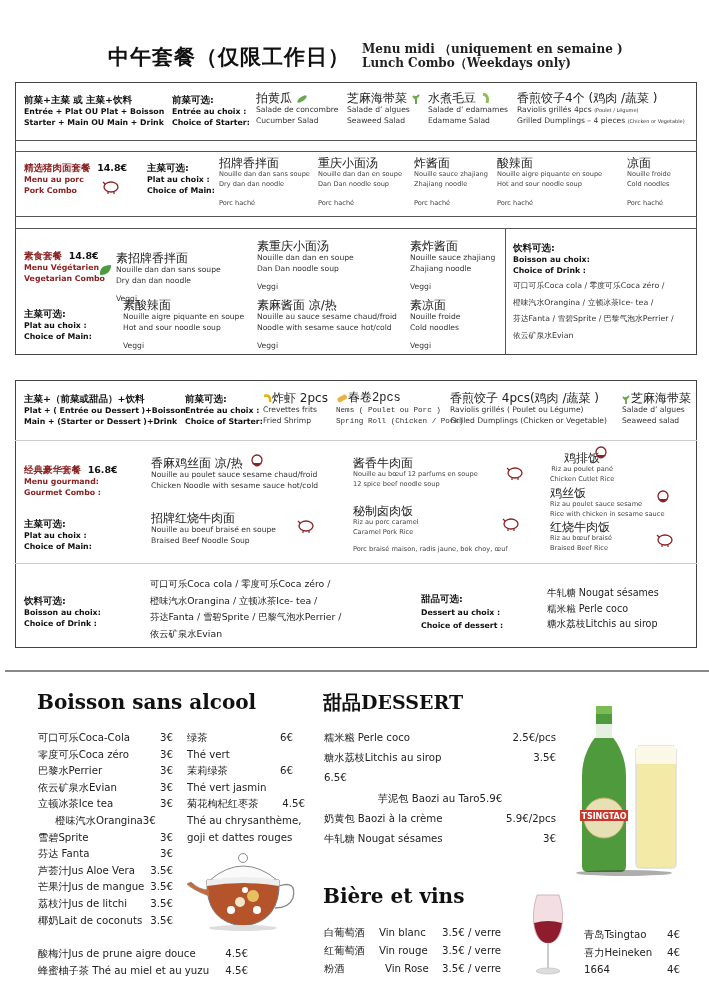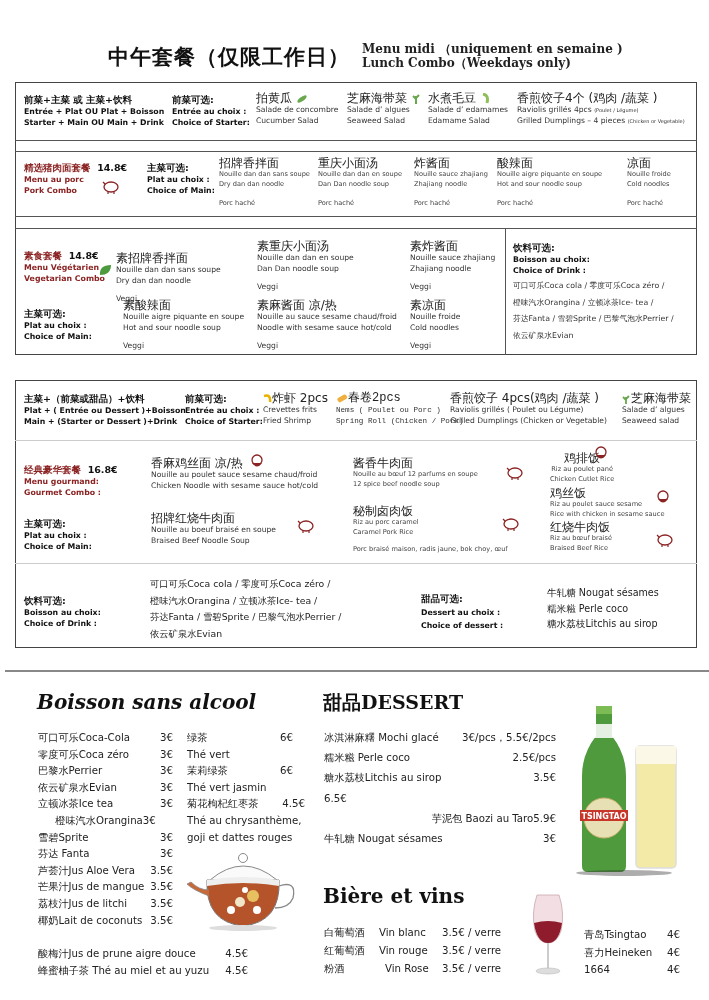--- a/index.html
+++ b/index.html
@@ -335,21 +335,21 @@
   <div class="b8" style="margin-top:2px">Choice of dessert :</div>
 </div>
 <div class="abs" style="left:547px; top:585px; font-size:9.6px; line-height:15.5px; color:#222; white-space:nowrap;">
   <div>牛轧糖 Nougat sésames</div>
   <div>糯米糍 Perle coco</div>
   <div>糖水荔枝Litchis au sirop</div>
 </div>
 
 <div class="abs sep"></div>
 
-<div class="abs sec-title" style="left:37px; top:690px; font-size:20px;font-style:italic;">Boisson sans alcool</div>
+<div class="abs sec-title" style="left:37px; top:690px; font-size:20px;">Boisson sans alcool</div>
 
 <div class="abs" style="left:38px; top:730px; width:135px;">
   <div class="m-row" style="display:flex;justify-content:space-between">
       <span>可口可乐Coca-Cola</span>
       <span>3€</span>
     </div>
   <div class="m-row" style="display:flex;justify-content:space-between">
       <span>零度可乐Coca zéro</span>
       <span>3€</span>
     </div>
@@ -436,37 +436,37 @@
     </div>
   <div class="m-row" style="display:flex;justify-content:space-between">
       <span>蜂蜜柚子茶 Thé au miel et au yuzu</span>
       <span>4.5€</span>
     </div>
 </div>
 
 <div class="abs sec-title" style="left:323px; top:690px; font-size:19px;">甜品DESSERT</div>
 <div class="abs" style="left:324px; top:728px; width:232px;">
   <div class="m-row" style="display:flex;justify-content:space-between; line-height:20.2px">
-      <span>冰淇淋麻糬 Mochi glacé</span>
-      <span>3€/pcs，5.5€/2pcs</span>
-    </div>
-  <div class="m-row" style="display:flex;justify-content:space-between; line-height:20.2px">
       <span>糯米糍 Perle coco</span>
       <span>2.5€/pcs</span>
     </div>
   <div class="m-row" style="display:flex;justify-content:space-between; line-height:20.2px">
       <span>糖水荔枝Litchis au sirop</span>
       <span>3.5€</span>
     </div>
   <div class="m-row" style="display:flex;justify-content:space-between; line-height:20.2px">
       <span>6.5€</span>
     </div>
-  <div class="m-row" style="display:flex;justify-content:flex-end; line-height:20.2px">
+  <div class="m-row" style="display:flex;justify-content:center; line-height:20.2px">
       <span>芋泥包 Baozi au Taro</span>
       <span>5.9€</span>
+    </div>
+  <div class="m-row" style="display:flex;justify-content:space-between; line-height:20.2px">
+      <span>奶黄包 Baozi à la crème</span>
+      <span>5.9€/2pcs</span>
     </div>
   <div class="m-row" style="display:flex;justify-content:space-between; line-height:20.2px">
       <span>牛轧糖 Nougat sésames</span>
       <span>3€</span>
     </div>
 </div>
 
 <svg class="abs" style="left:574px; top:706px;" width="112" height="170">
   <rect x="62" y="40" width="40" height="122" rx="4" fill="#f3eaa8" stroke="#ddd" stroke-width="1.5"></rect>
   <rect x="62" y="40" width="40" height="18" fill="#fbf8e8"></rect>

